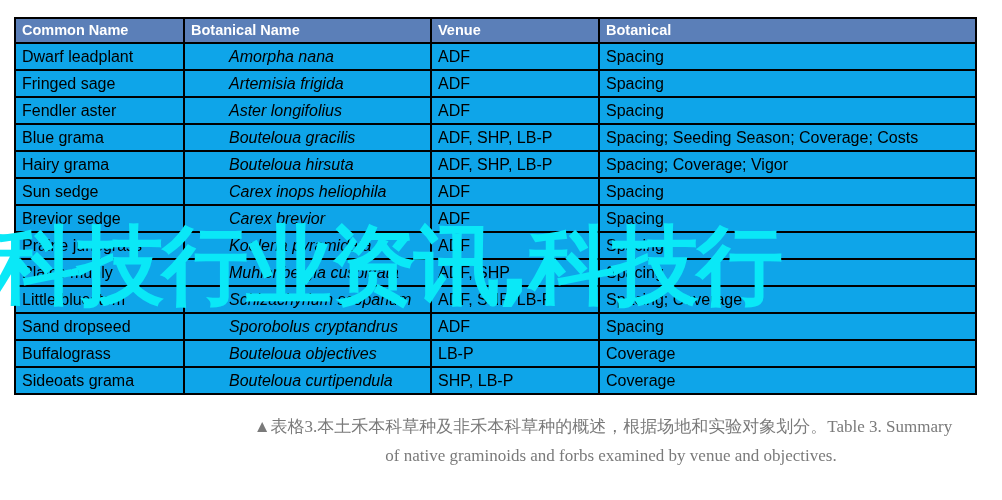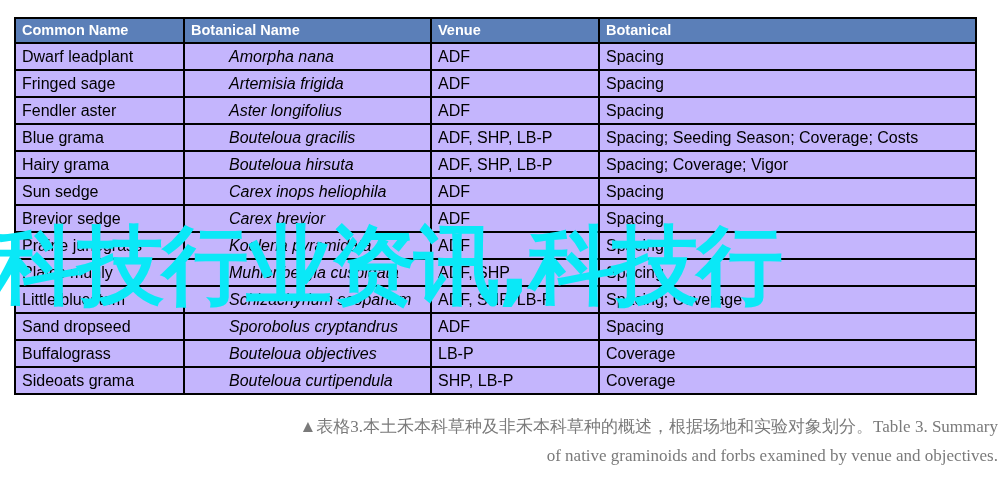--- a/index.html
+++ b/index.html
@@ -28,21 +28,21 @@
   .table-wrap {
     position: absolute;
     left: 14px;
     top: 17px;
     width: 961px;
   }
   table.species-table {
     border-collapse: collapse;
     width: 961px;
     table-layout: fixed;
-    background: #c4b5fd;
+    background: #0ea5e9;
   }
   table.species-table col.c-common    { width: 169px; }
   table.species-table col.c-botanical { width: 247px; }
   table.species-table col.c-venue     { width: 168px; }
   table.species-table col.c-objective { width: 377px; }
 
   table.species-table th,
   table.species-table td {
     border: 2px solid #000000;
     padding: 0 0 0 6px;
@@ -78,21 +78,21 @@
   
   .caption {
     position: absolute;
     left: 208px;
     top: 412px;
     width: 790px;
     font-family: "Liberation Serif", serif;
     font-size: 17px;
     line-height: 29px;
     color: #7a7a7a;
-    text-align: right;
+    text-align: center;
   }
   .caption .cap-line { display: block; }
   .caption .cap-line.second { text-indent: 16px; }
 
   
   .watermark {
     position: absolute;
     left: -6px;
     top: 215px;
     width: 1014px;

